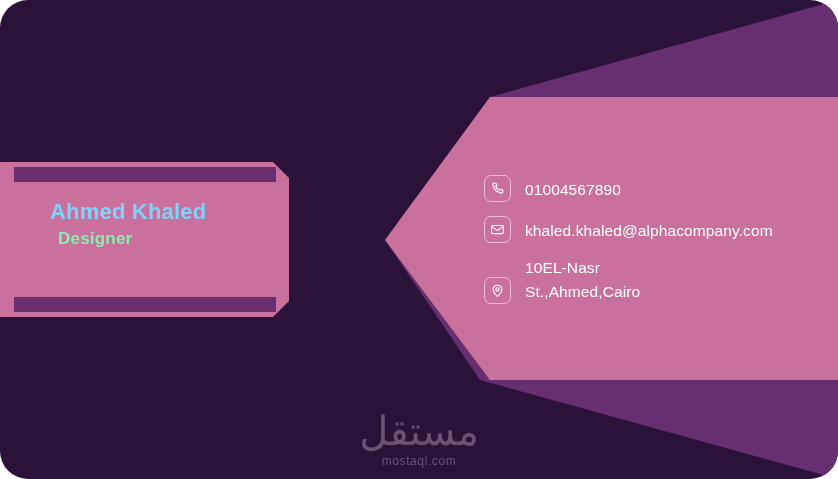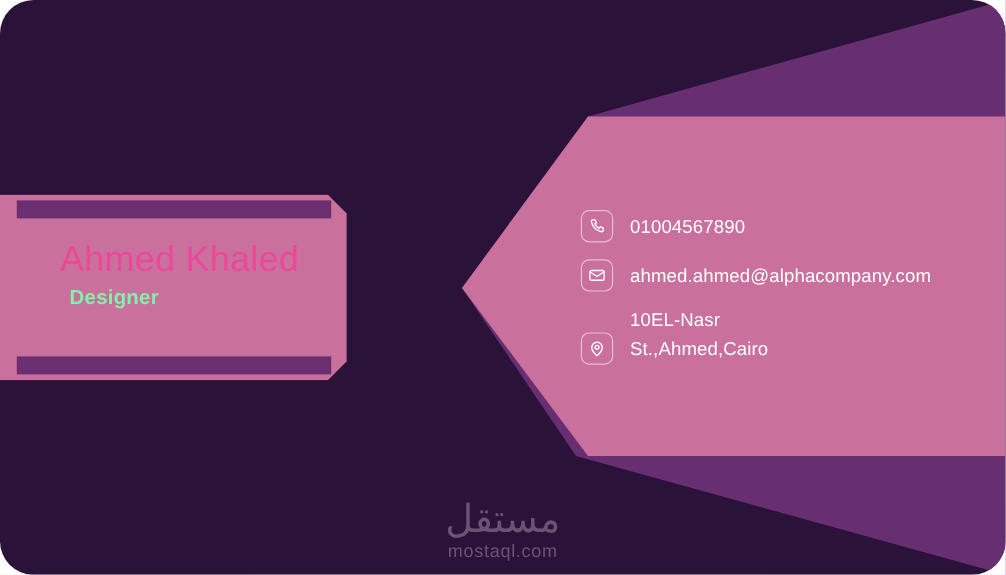--- a/index.html
+++ b/index.html
@@ -54,23 +54,23 @@
   .plate-bar.bottom { bottom: 5px; }
 
   #name-text-wrap {
     position: absolute;
     left: 50px;
     top: 200px;
     width: 270px;
   }
   #person-name {
     margin: 0;
-    font-size: 30px;
-    font-weight: normal;
-    color: #ec4899;
+    font-size: 22px;
+    font-weight: bold;
+    color: #7dd3fc;
     letter-spacing: 0.2px;
     line-height: 1.1;
     white-space: nowrap;
   }
   #person-role {
     margin: 6px 0 0 8px;
     font-size: 17px;
     font-weight: bold;
     color: #86efac;
     letter-spacing: 0.2px;
@@ -115,29 +115,29 @@
   
   #watermark {
     position: absolute;
     left: 0;
     right: 0;
     bottom: 12px;
     text-align: center;
     pointer-events: none;
   }
   #watermark-arabic {
-    font-size: 32px;
+    font-size: 40px;
     color: #6e5272;
     line-height: 1;
     letter-spacing: 1px;
     direction: rtl;
   }
   #watermark-domain {
     margin-top: 4px;
-    font-size: 15px;
+    font-size: 12px;
     color: #6e5272;
     letter-spacing: 0.6px;
     line-height: 1;
   }
 </style>
 </head>
 <body>
 
 <div id="card">
 
@@ -170,21 +170,21 @@
       <span class="contact-text">01004567890</span>
     </div>
 
     <div class="contact-row">
       <span class="contact-icon">
         <svg width="15" height="15" viewBox="0 0 24 24" fill="none" stroke="#ffffff" stroke-width="1.8" stroke-linecap="round" stroke-linejoin="round">
           <rect x="2.5" y="5.5" width="19" height="13" rx="2"></rect>
           <path d="M3 7.5l9 6 9-6"></path>
         </svg>
       </span>
-      <span class="contact-text">ahmed.ahmed@alphacompany.com</span>
+      <span class="contact-text">khaled.khaled@alphacompany.com</span>
     </div>
 
     <div class="contact-row">
       <span class="contact-icon">
         <svg width="15" height="15" viewBox="0 0 24 24" fill="none" stroke="#ffffff" stroke-width="1.8" stroke-linecap="round" stroke-linejoin="round">
           <path d="M12 21.5s7-6.1 7-11a7 7 0 1 0-14 0c0 4.9 7 11 7 11z"></path>
           <circle cx="12" cy="10.2" r="2.6"></circle>
         </svg>
       </span>
       <span class="contact-text">10EL-Nasr

